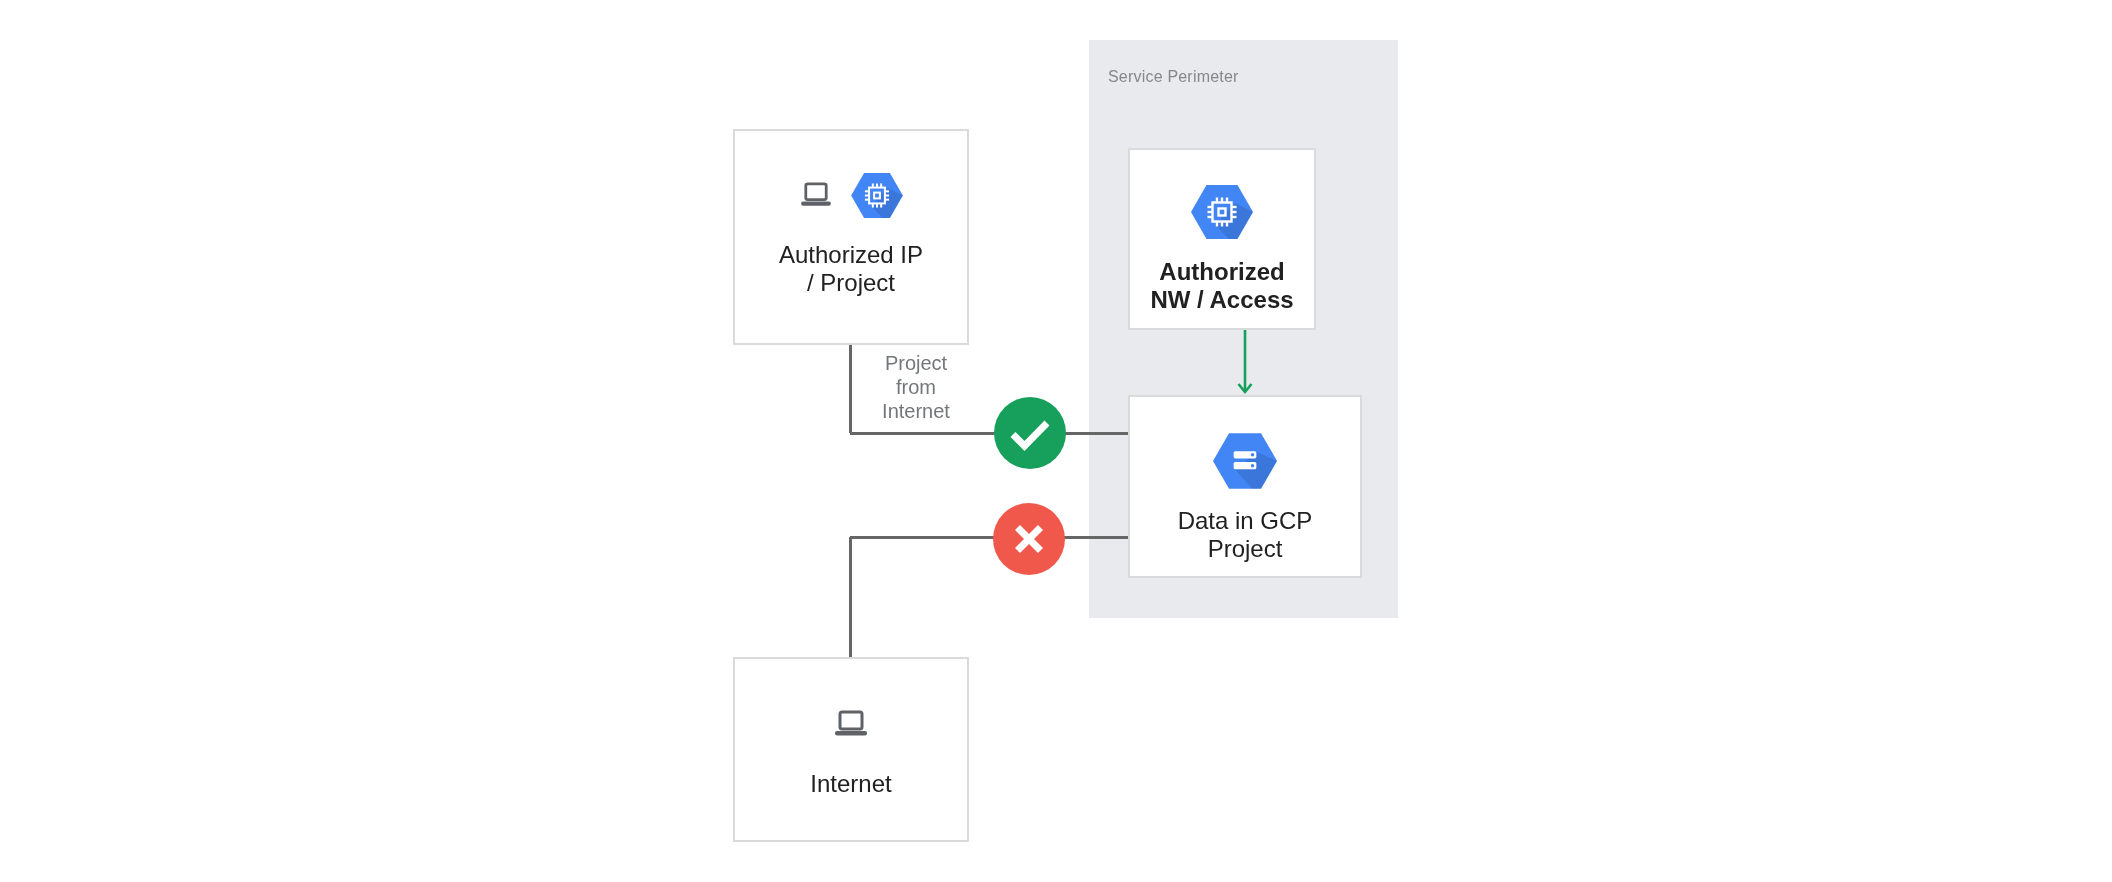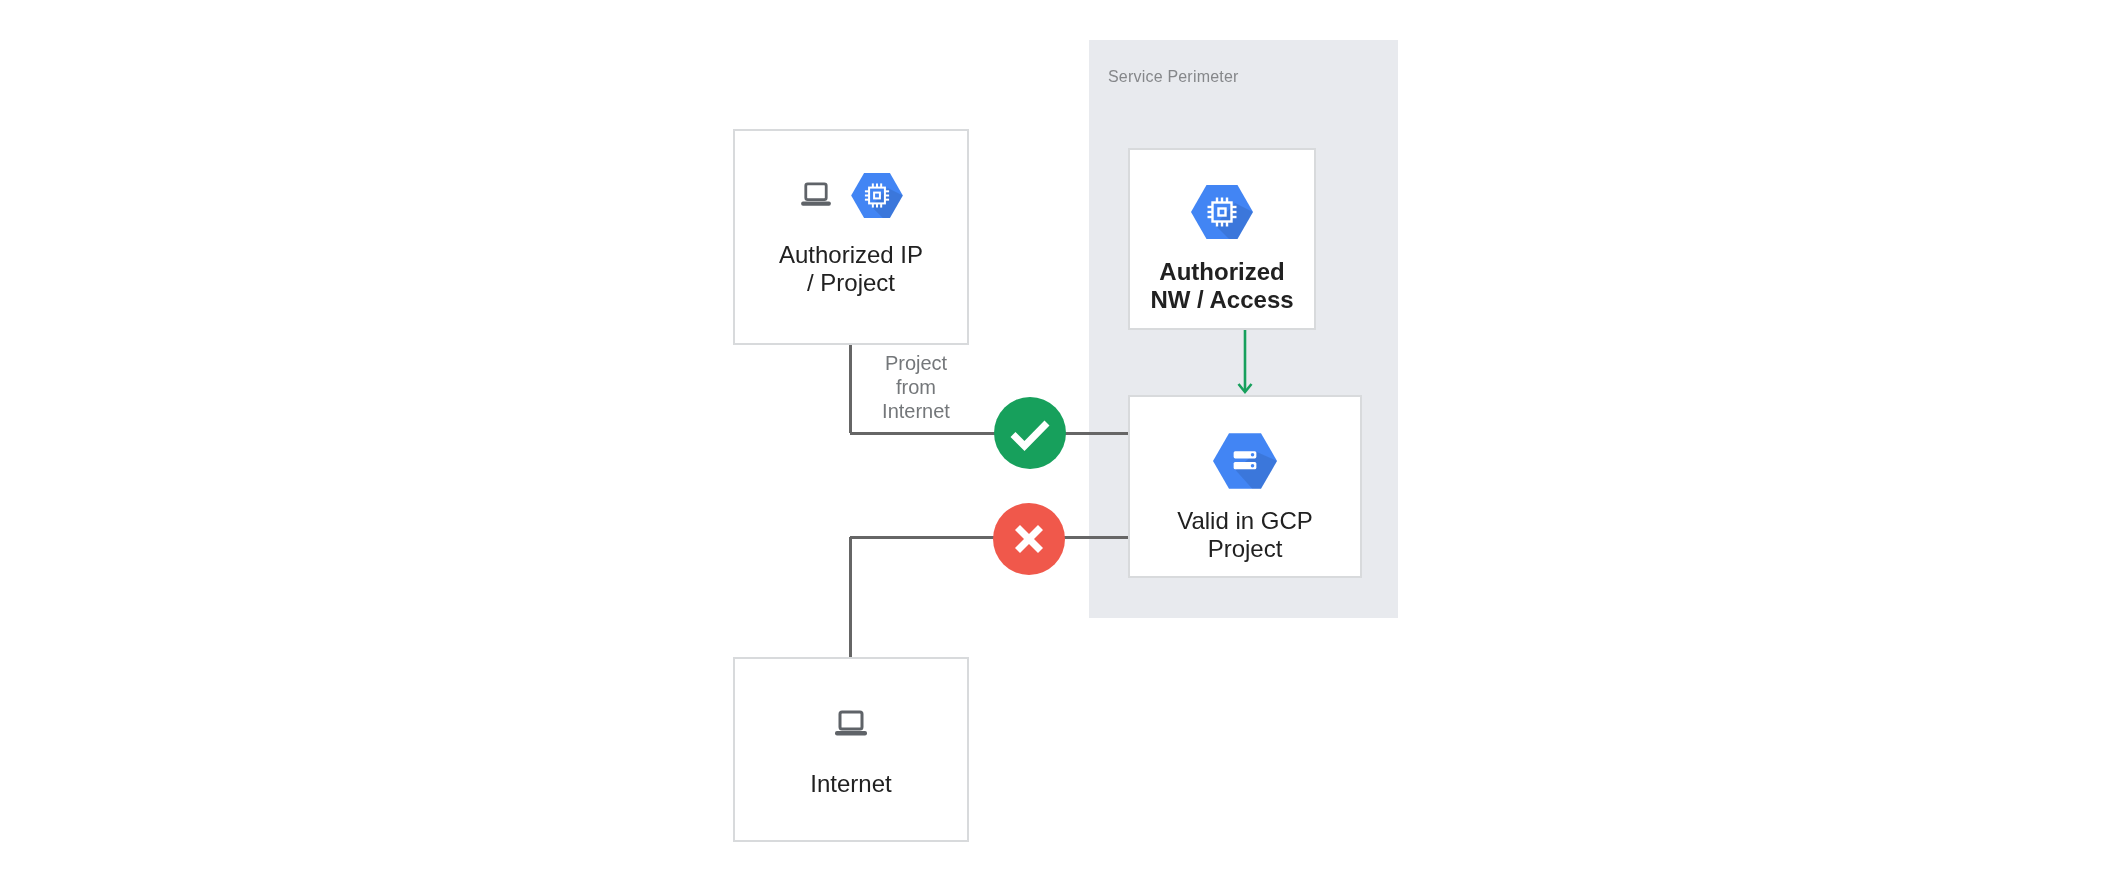--- a/index.html
+++ b/index.html
@@ -150,21 +150,21 @@
       <svg width="64" height="56" viewBox="0 0 62 54">
         <polygon points="0,27 15.5,0 46.5,0 62,27 46.5,54 15.5,54" fill="#4285F4"></polygon>
         <path d="M22,36 L38,54 L46.5,54 L62,27 L42,18 Z" fill="rgba(0,0,0,0.10)"></path>
         <rect x="20" y="17.5" width="22" height="7" rx="1.5" fill="#FFFFFF"></rect>
         <rect x="20" y="28" width="22" height="7" rx="1.5" fill="#FFFFFF"></rect>
         <circle cx="38.3" cy="21" r="1.7" fill="#4285F4"></circle>
         <circle cx="38.3" cy="31.5" r="1.7" fill="#4285F4"></circle>
       </svg>
     </div>
     <div class="node-label">
-      <div>Valid in GCP</div>
+      <div>Data in GCP</div>
       <div>Project</div>
     </div>
   </div>
 
   <div class="node node-internet">
     <div class="icon-row">
       <svg width="36" height="28" viewBox="0 0 36 28">
         <rect x="7" y="2" width="22" height="17" rx="2" fill="none" stroke="#5F6368" stroke-width="3"></rect>
         <rect x="2" y="21" width="32" height="4.5" rx="2" fill="#5F6368"></rect>
       </svg>

